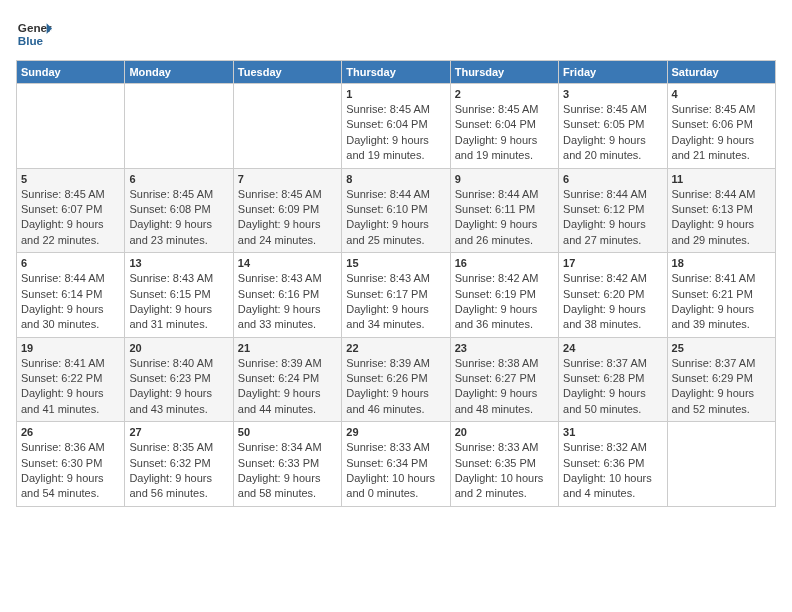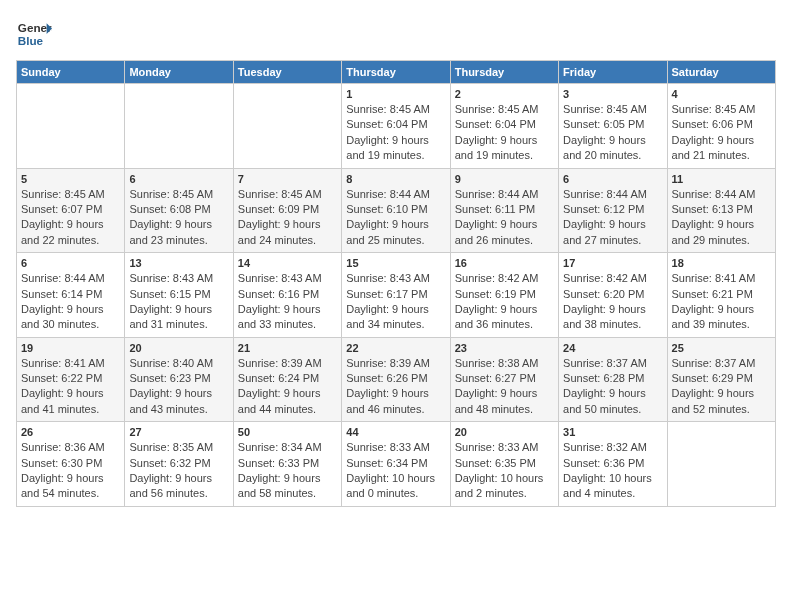--- a/index.html
+++ b/index.html
@@ -224,21 +224,21 @@
         </td>
         <td>
           <div class="day-number">27</div>
           <div class="day-info">Sunrise: 8:35 AM<br>Sunset: 6:32 PM<br>Daylight: 9 hours and 56 minutes.</div>
         </td>
         <td>
           <div class="day-number">50</div>
           <div class="day-info">Sunrise: 8:34 AM<br>Sunset: 6:33 PM<br>Daylight: 9 hours and 58 minutes.</div>
         </td>
         <td>
-          <div class="day-number">44</div>
+          <div class="day-number">29</div>
           <div class="day-info">Sunrise: 8:33 AM<br>Sunset: 6:34 PM<br>Daylight: 10 hours and 0 minutes.</div>
         </td>
         <td>
           <div class="day-number">20</div>
           <div class="day-info">Sunrise: 8:33 AM<br>Sunset: 6:35 PM<br>Daylight: 10 hours and 2 minutes.</div>
         </td>
         <td>
           <div class="day-number">31</div>
           <div class="day-info">Sunrise: 8:32 AM<br>Sunset: 6:36 PM<br>Daylight: 10 hours and 4 minutes.</div>
         </td>

